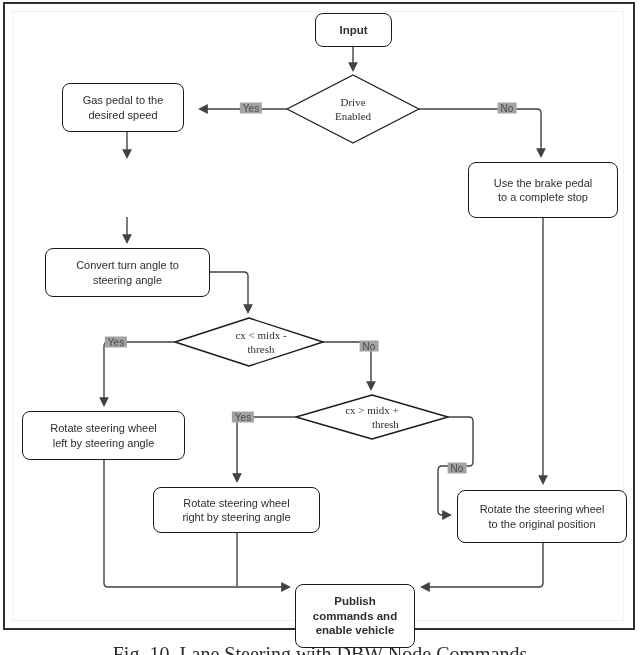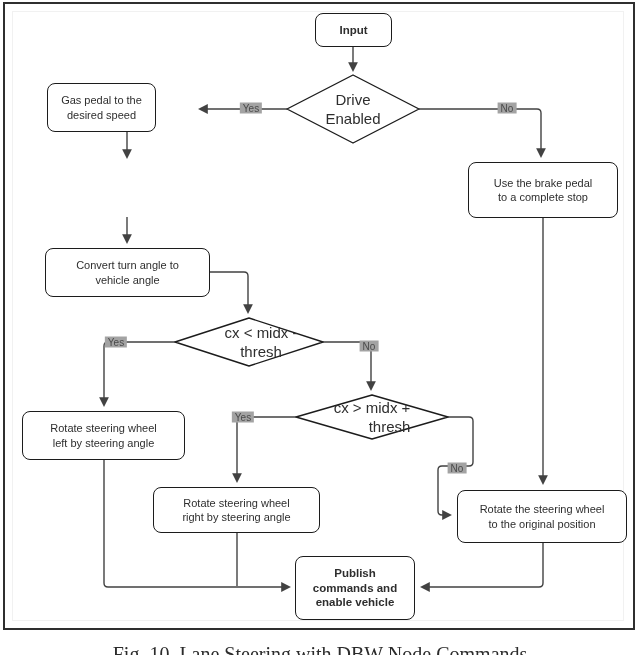--- a/index.html
+++ b/index.html
@@ -19,38 +19,38 @@
   .node{
     position:absolute;background:#ffffff;border:1.4px solid #1c1c1c;
     border-radius:8px;box-sizing:border-box;
     display:flex;align-items:center;justify-content:center;
     text-align:center;font-size:11px;line-height:1.3;color:#2e2e2e;
     white-space:pre-line;padding:2px 4px;
   }
   .node.bold{font-weight:bold;font-size:11.5px;}
   .dlabel{
     position:absolute;display:flex;align-items:center;justify-content:center;
-    text-align:center;font-size:15px;line-height:1.3;color:#2e2e2e;
-    white-space:pre-line;pointer-events:none;
+    text-align:center;font-size:11px;line-height:1.3;color:#2e2e2e;
+    white-space:pre-line;pointer-events:none;font-family:Liberation Serif, serif;
   }
   .elabel{
     position:absolute;transform:translate(-50%,-50%);
     background:#a3a3a3;padding:0 3px;font-size:10px;color:#4a4a4a;
     line-height:1.1;
   }
   
   .n-input{left:315px;top:13px;width:77px;height:34px;}
-  .n-gas{left:47px;top:83px;width:109px;height:49px;}
+  .n-gas{left:62px;top:83px;width:122px;height:49px;}
   .n-set{left:15px;top:163px;width:225px;height:54px;}
   .n-convert{left:45px;top:248px;width:165px;height:49px;}
   .n-rleft{left:22px;top:411px;width:163px;height:49px;}
   .n-rright{left:153px;top:487px;width:167px;height:46px;}
   .n-brake{left:468px;top:162px;width:150px;height:56px;}
   .n-rorig{left:457px;top:490px;width:170px;height:53px;}
-  .n-publish{left:295px;top:556px;width:120px;height:64px;}
+  .n-publish{left:295px;top:584px;width:120px;height:64px;}
   .dl-drive{left:303px;top:91px;width:100px;height:36px;}
   .dl-less{left:211px;top:325px;width:100px;height:34px;}
   .dl-greater{left:322px;top:400px;width:100px;height:34px;text-align:right;}
   .el-drive-yes{left:251px;top:108px;}
   .el-drive-no{left:507px;top:108px;}
   .el-less-yes{left:116px;top:342px;}
   .el-less-no{left:369px;top:346px;}
   .el-greater-yes{left:243px;top:417px;}
   .el-greater-no{left:457px;top:468px;}
   .caption{
@@ -99,21 +99,21 @@
   <div class="node bold n-input">Input</div>
 
   <div class="dlabel dl-drive">Drive
 Enabled</div>
 
   <div class="node n-gas">Gas pedal to the
 desired speed</div>
 
 
   <div class="node n-convert">Convert turn angle to
-vehicle angle</div>
+steering angle</div>
 
   <div class="dlabel dl-less">cx &lt; midx -
 thresh</div>
 
   <div class="dlabel dl-greater">cx &gt; midx +
 thresh</div>
 
   <div class="node n-rleft">Rotate steering wheel
 left by steering angle</div>
 

